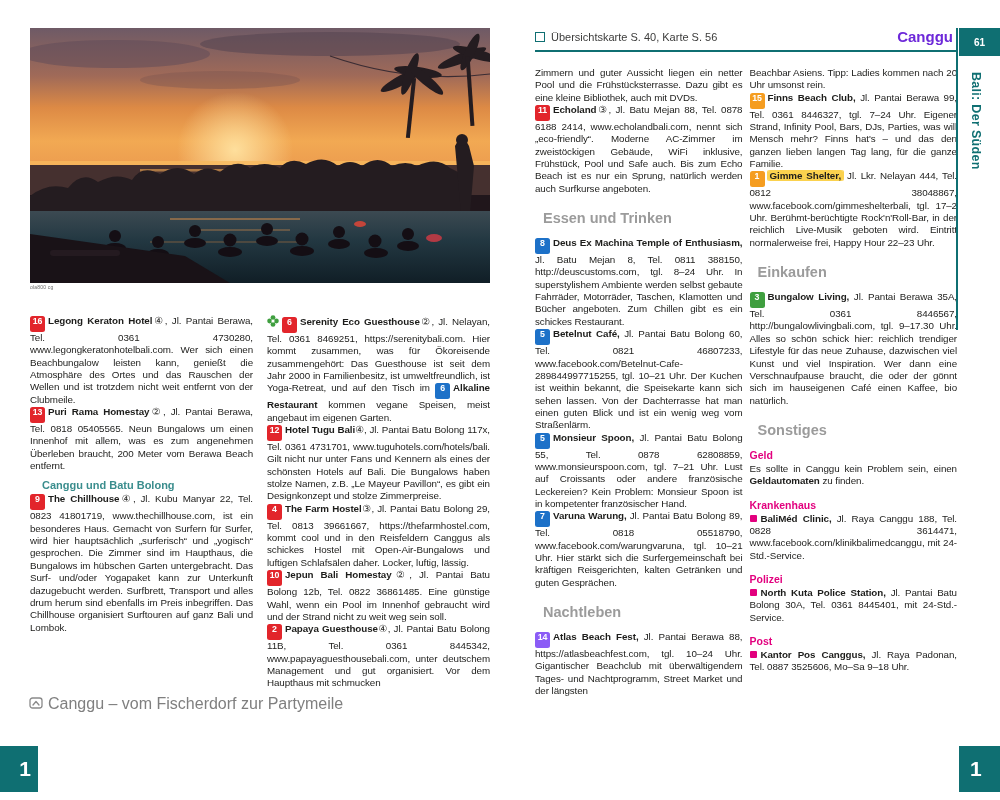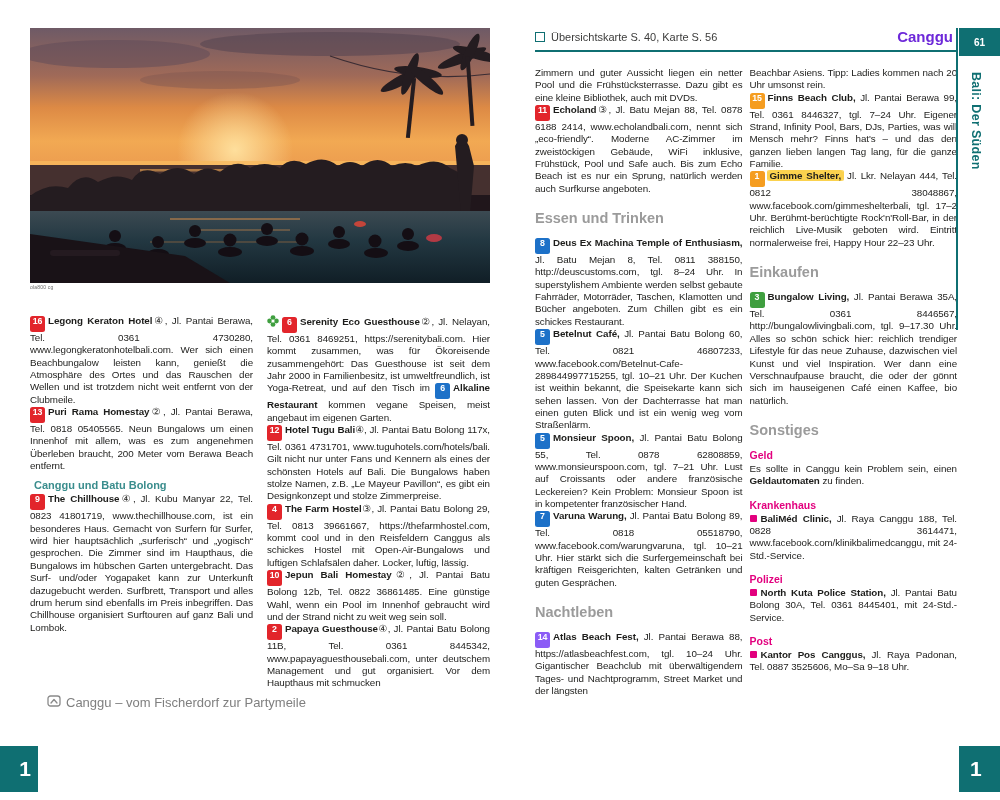--- a/index.html
+++ b/index.html
@@ -18,27 +18,27 @@
     letter-spacing:-.08px;word-break:break-word;color:#1d1d1b;
   }
   .para strong{font-weight:bold;}
   .marker{
     display:inline-block;min-width:11px;padding:0 2px;height:16px;line-height:11px;
     border-radius:2.5px;color:#fff;font-weight:bold;font-size:8.8px;text-align:center;
     margin-right:3px;vertical-align:0px;
   }
   .sq{display:inline-block;width:7px;height:7px;margin-right:4px;border-radius:1px;}
   .hl{background:#fbd24e;padding:0 2px;border-radius:2px;box-shadow:1px 0 0 #fbd24e,-1px 0 0 #fbd24e;}
-  .section-head{font-size:14.5px;font-weight:bold;color:#9b9b9b;margin:15px 0 11px;}
-  .subhead-teal{font-size:11px;font-weight:bold;color:#3a8d8d;margin:7px 4px 2px;}
+  .section-head{font-size:14.5px;font-weight:bold;color:#9b9b9b;margin:15px 8px 11px;}
+  .subhead-teal{font-size:11px;font-weight:bold;color:#3a8d8d;margin:7px 12px 2px;}
   .subhead-pink{font-size:10.5px;font-weight:bold;color:#e2007e;margin:11px 0 2px;}
   .eco{display:inline-block;vertical-align:-2px;margin-right:3px;}
   .page-footer{
-    position:absolute;left:47px;top:695px;display:flex;align-items:center;gap:5px;
-    font-size:13px;color:#7f7f7f;
+    position:absolute;left:29px;top:695px;display:flex;align-items:center;gap:5px;
+    font-size:16px;color:#7f7f7f;
   }
   
   .page-right{position:absolute;left:535px;top:28px;width:422px;}
   .rp-header{
     display:flex;justify-content:space-between;
     padding-bottom:5px;border-bottom:2px solid #0f6f72;
   }
   .map-ref{font-size:11px;color:#3c3c3b;display:flex;align-items:center;gap:6px;}
   .map-square{display:inline-block;width:8px;height:8px;border:1.5px solid #0f6f72;}
   .rp-location{font-size:15px;font-weight:bold;color:#6d28d9;padding-right:4px;}

